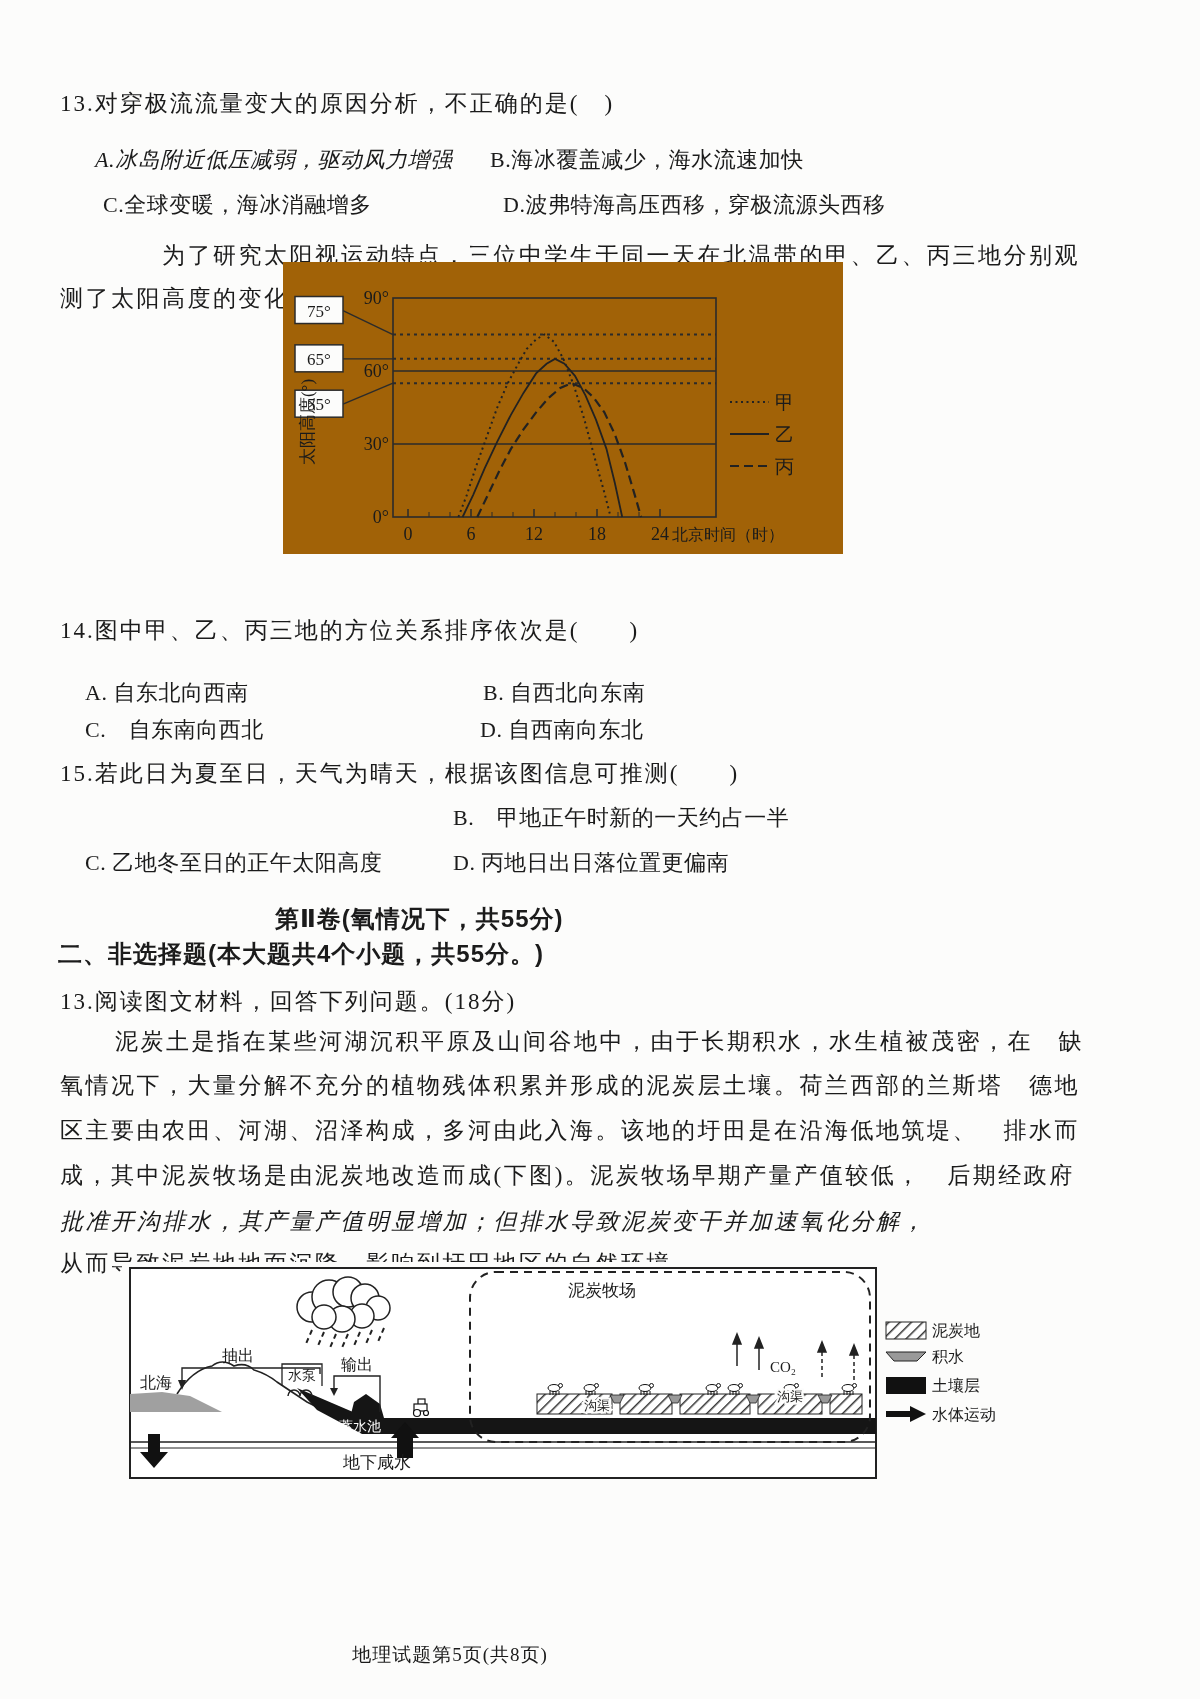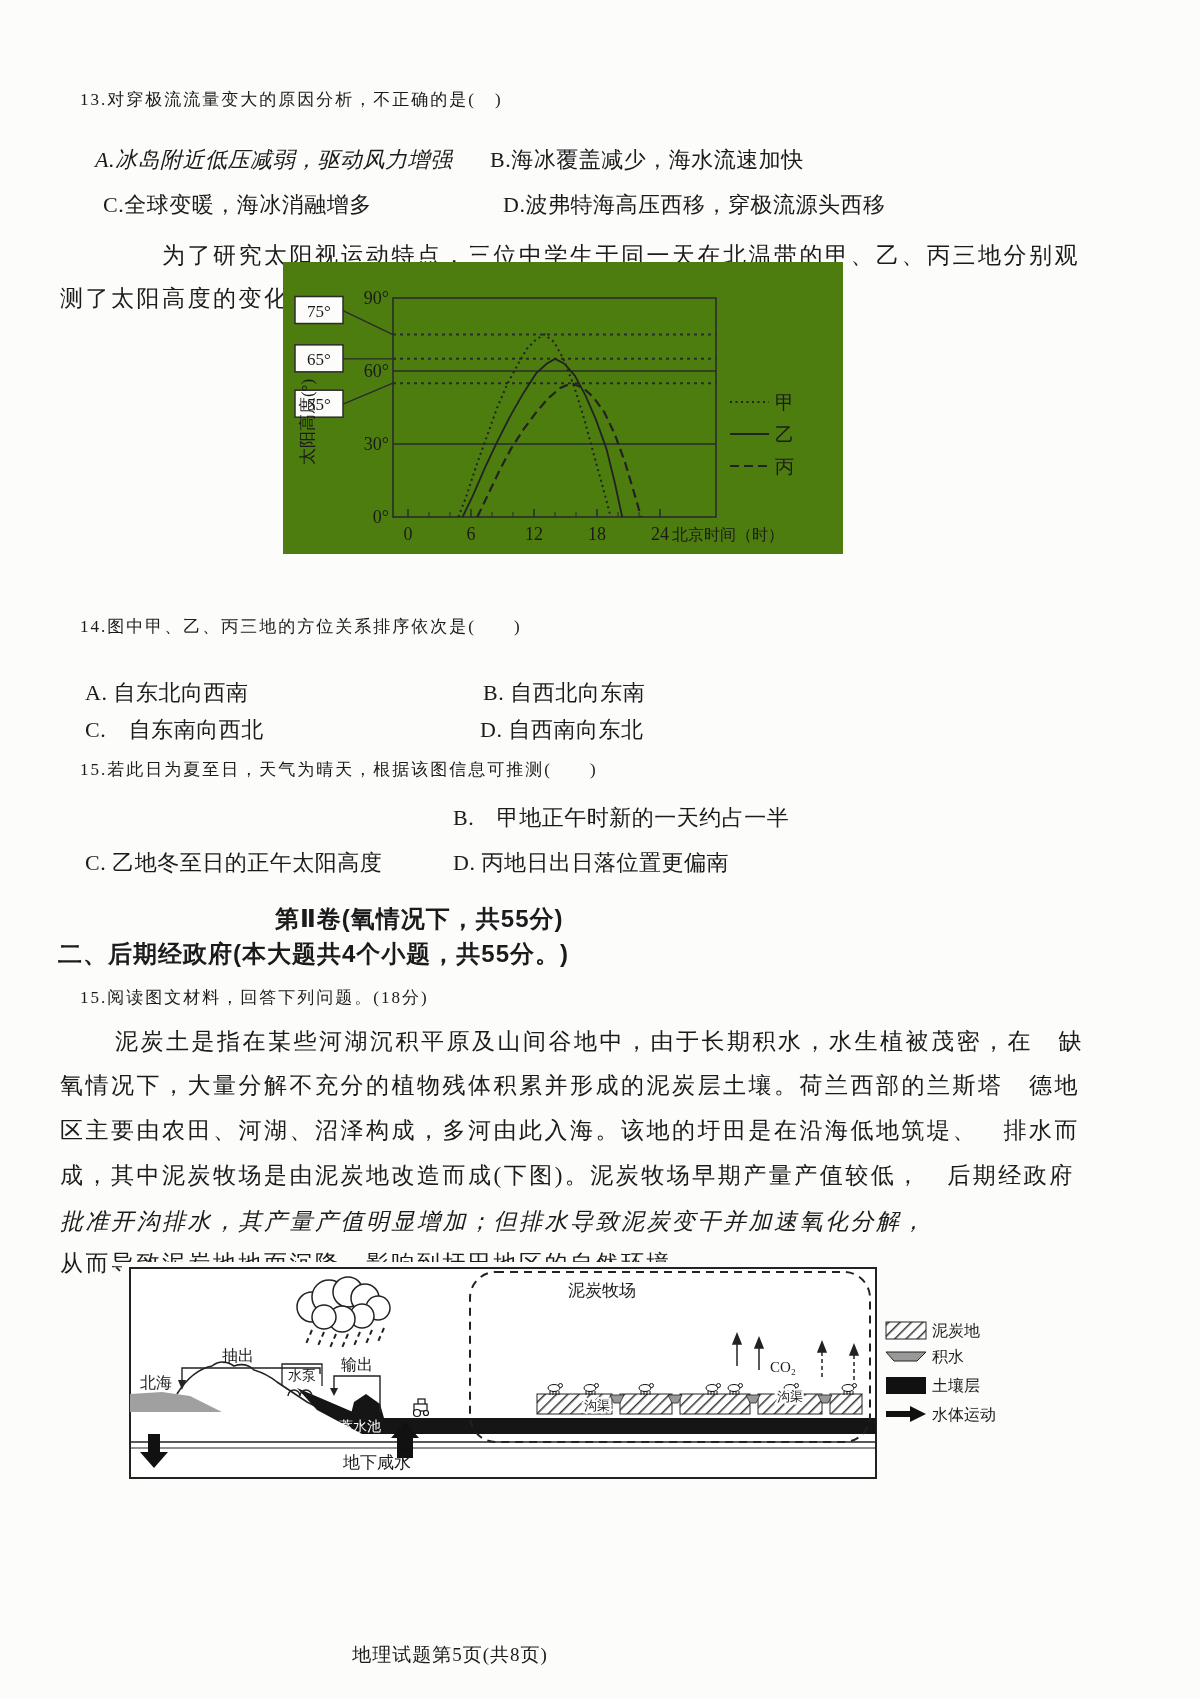--- a/index.html
+++ b/index.html
@@ -1,25 +1,25 @@
 <!DOCTYPE html>
 <html><head>
 <meta charset="utf-8">
 <style>
   html,body{margin:0;padding:0;background:#e8e8e8;}
   .page{position:relative;width:1200px;height:1699px;background:#fcfcfb;margin:0 auto;
         font-family:"Liberation Serif","DejaVu Serif",serif;color:#1b1b1b;overflow:hidden;}
   .abs{position:absolute;white-space:nowrap;}
-  .stem{font-size:17px;letter-spacing:2px;margin-left:20px;}
+  .stem{font-size:23px;letter-spacing:2px;}
   .opt{font-size:22px;letter-spacing:0.5px;}
   .para{font-size:23px;letter-spacing:2.5px;}
   .indent{padding-left:55px;}
   .boldhead{font-family:"Liberation Sans","DejaVu Sans",sans-serif;font-weight:700;font-size:24px;letter-spacing:1px;}
   .footer{font-size:19px;letter-spacing:1px;}
-  .chartbox{position:absolute;background:#4d7c0f;}
+  .chartbox{position:absolute;background:#a16207;}
   svg text{font-family:"Liberation Serif","DejaVu Serif",serif;fill:#1b1b1b;}
   .figlabel{font-size:16px;}
   .wtxt{fill:#ffffff;}
   .halo{paint-order:stroke;stroke:#fcfcfb;stroke-width:4px;}
 </style>
 </head>
 <body>
 
 <div class="page">
 
@@ -90,23 +90,23 @@
   <div class="abs opt" style="left:483px;top:678px;">B. 自西北向东南</div>
   <div class="abs opt" style="left:85px;top:715px;">C.　自东南向西北</div>
   <div class="abs opt" style="left:480px;top:715px;">D. 自西南向东北</div>
 
   <div class="abs stem" style="left:60px;top:758px;">15.若此日为夏至日，天气为晴天，根据该图信息可推测(　　)</div>
   <div class="abs opt" style="left:453px;top:803px;">B.　甲地正午时新的一天约占一半</div>
   <div class="abs opt" style="left:85px;top:848px;">C. 乙地冬至日的正午太阳高度</div>
   <div class="abs opt" style="left:453px;top:848px;">D. 丙地日出日落位置更偏南</div>
 
   <div class="abs boldhead" style="left:275px;top:903px;">第Ⅱ卷(氧情况下，共55分)</div>
-  <div class="abs boldhead" style="left:58px;top:938px;">二、后期经政府(本大题共4个小题，共55分。)</div>
-
-  <div class="abs stem" style="left:60px;top:986px;">15.阅读图文材料，回答下列问题。(18分)</div>
+  <div class="abs boldhead" style="left:58px;top:938px;">二、非选择题(本大题共4个小题，共55分。)</div>
+
+  <div class="abs stem" style="left:60px;top:986px;">13.阅读图文材料，回答下列问题。(18分)</div>
   <div class="abs para indent" style="left:60px;top:1026px;">泥炭土是指在某些河湖沉积平原及山间谷地中，由于长期积水，水生植被茂密，在　缺</div>
   <div class="abs para" style="left:60px;top:1070px;">氧情况下，大量分解不充分的植物残体积累并形成的泥炭层土壤。荷兰西部的兰斯塔　德地</div>
   <div class="abs para" style="left:60px;top:1115px;">区主要由农田、河湖、沼泽构成，多河由此入海。该地的圩田是在沿海低地筑堤、　排水而</div>
   <div class="abs para" style="left:60px;top:1160px;">成，其中泥炭牧场是由泥炭地改造而成(下图)。泥炭牧场早期产量产值较低，　后期经政府</div>
   <div class="abs para" style="left:60px;top:1206px;font-style:italic;">批准开沟排水，其产量产值明显增加；但排水导致泥炭变干并加速氧化分解，</div>
   <div class="abs para" style="left:60px;top:1248px;">从而导致泥炭地地面沉降，影响到圩田地区的自然环境。</div>
 
   <div class="abs" style="left:122px;top:1262px;background:#fcfcfb;">
   <svg width="1070" height="232" viewBox="0 0 1070 232">
     <defs>

